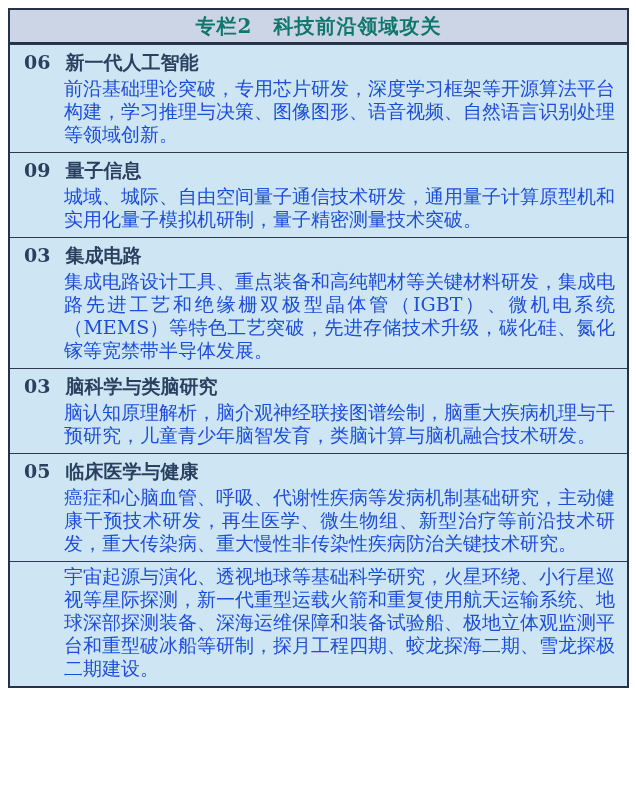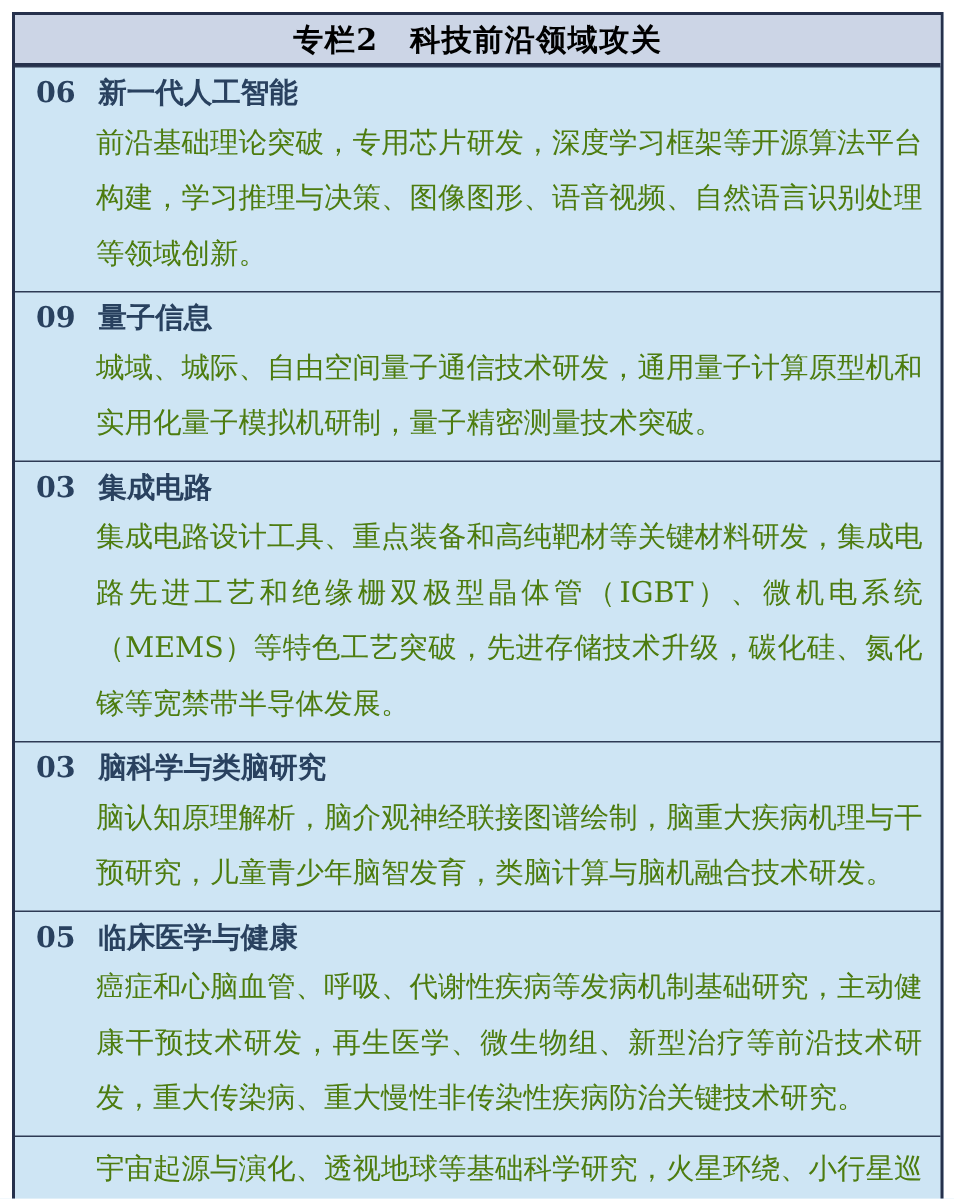--- a/index.html
+++ b/index.html
@@ -17,21 +17,21 @@
     background: #cee5f4;
   }
   .panel-header {
     background: #ccd5e6;
     border-bottom: 2px solid #26314c;
     text-align: center;
     font-size: 20px;
     line-height: 30px;
     padding: 1px 0 1px 0;
     font-weight: 600;
-    color: #000000;
+    color: #0f766e;
     letter-spacing: 1px;
   }
   .row {
     border-top: 1px solid #2e3a54;
     padding: 3px 12px 6px 14px;
   }
   .row:first-of-type { border-top: none; }
   .title-line {
     font-size: 19px;
     line-height: 29px;
@@ -42,22 +42,22 @@
     display: inline-block;
     min-width: 21px;
     margin-right: 15px;
     font-weight: 600;
     color: #29415f;
     font-family: "DejaVu Serif", "Liberation Serif", serif;
   }
   .desc {
     margin-left: 40px;
     font-size: 19px;
-    line-height: 37px;
-    color: #4d7c0f;
+    line-height: 23px;
+    color: #1d4ed8;
     text-align: justify;
     text-justify: inter-ideograph;
     text-align-last: left;
   }
 </style>
 </head>
 <body>
 
 <div class="panel">
 

